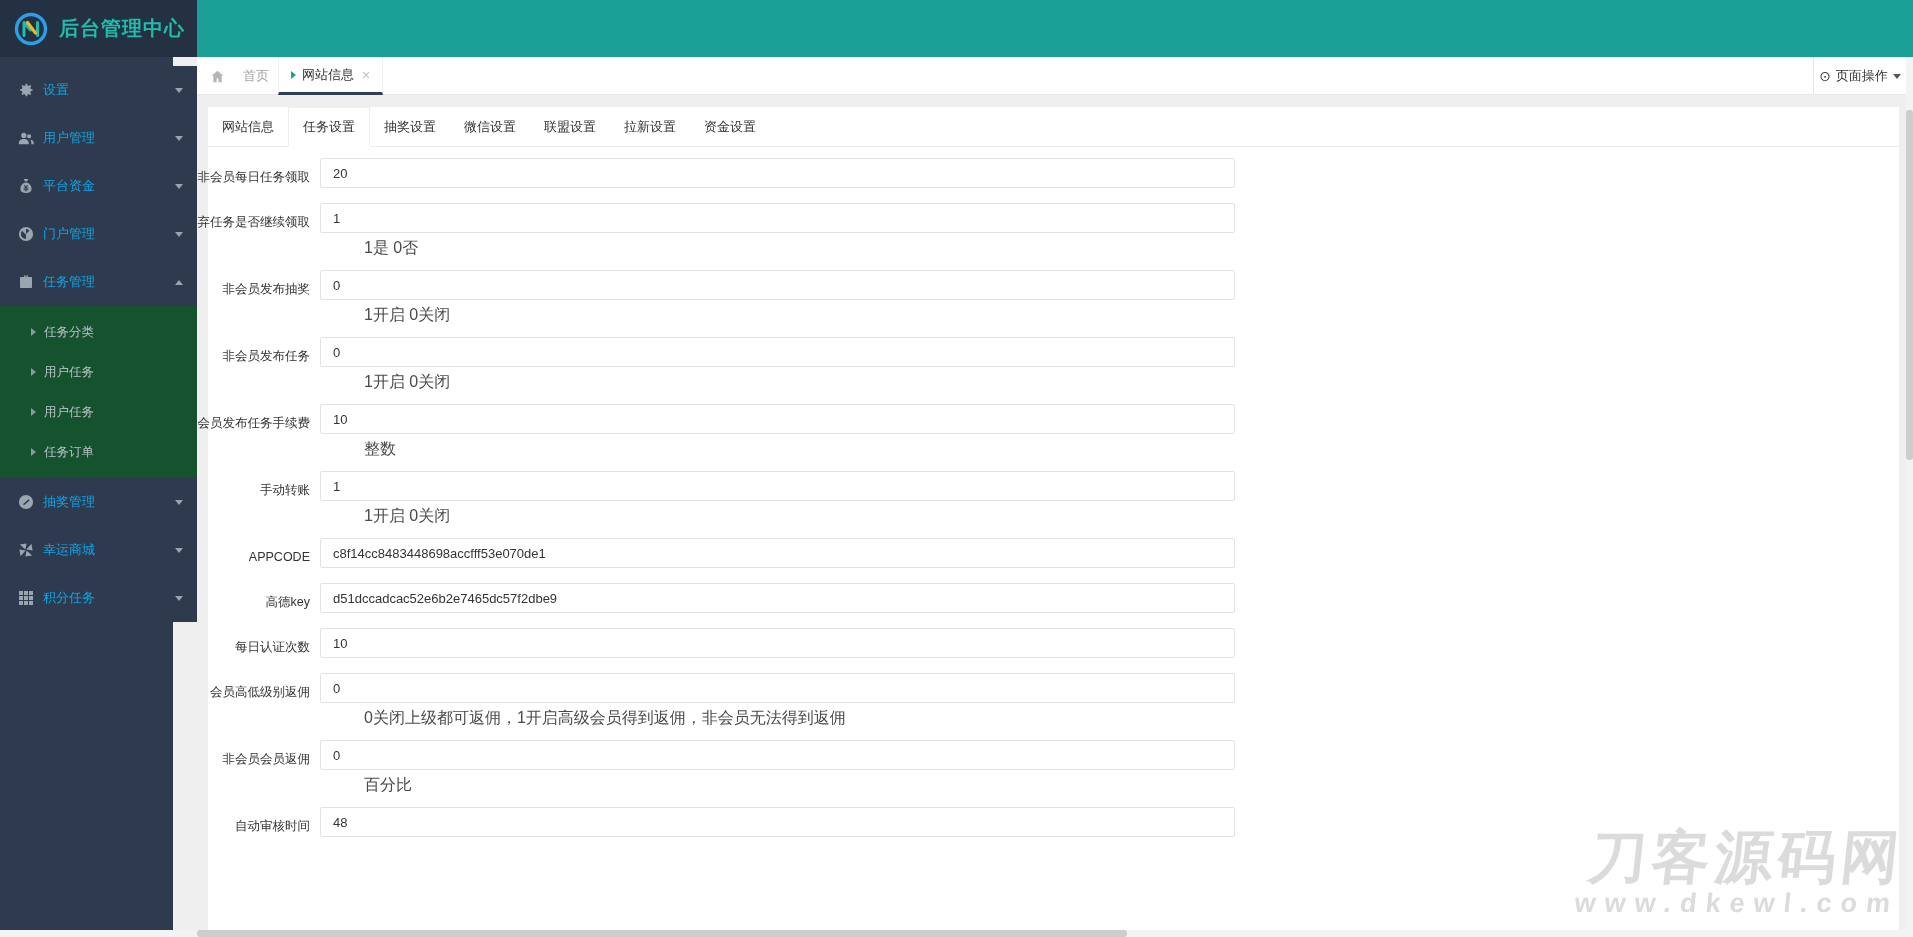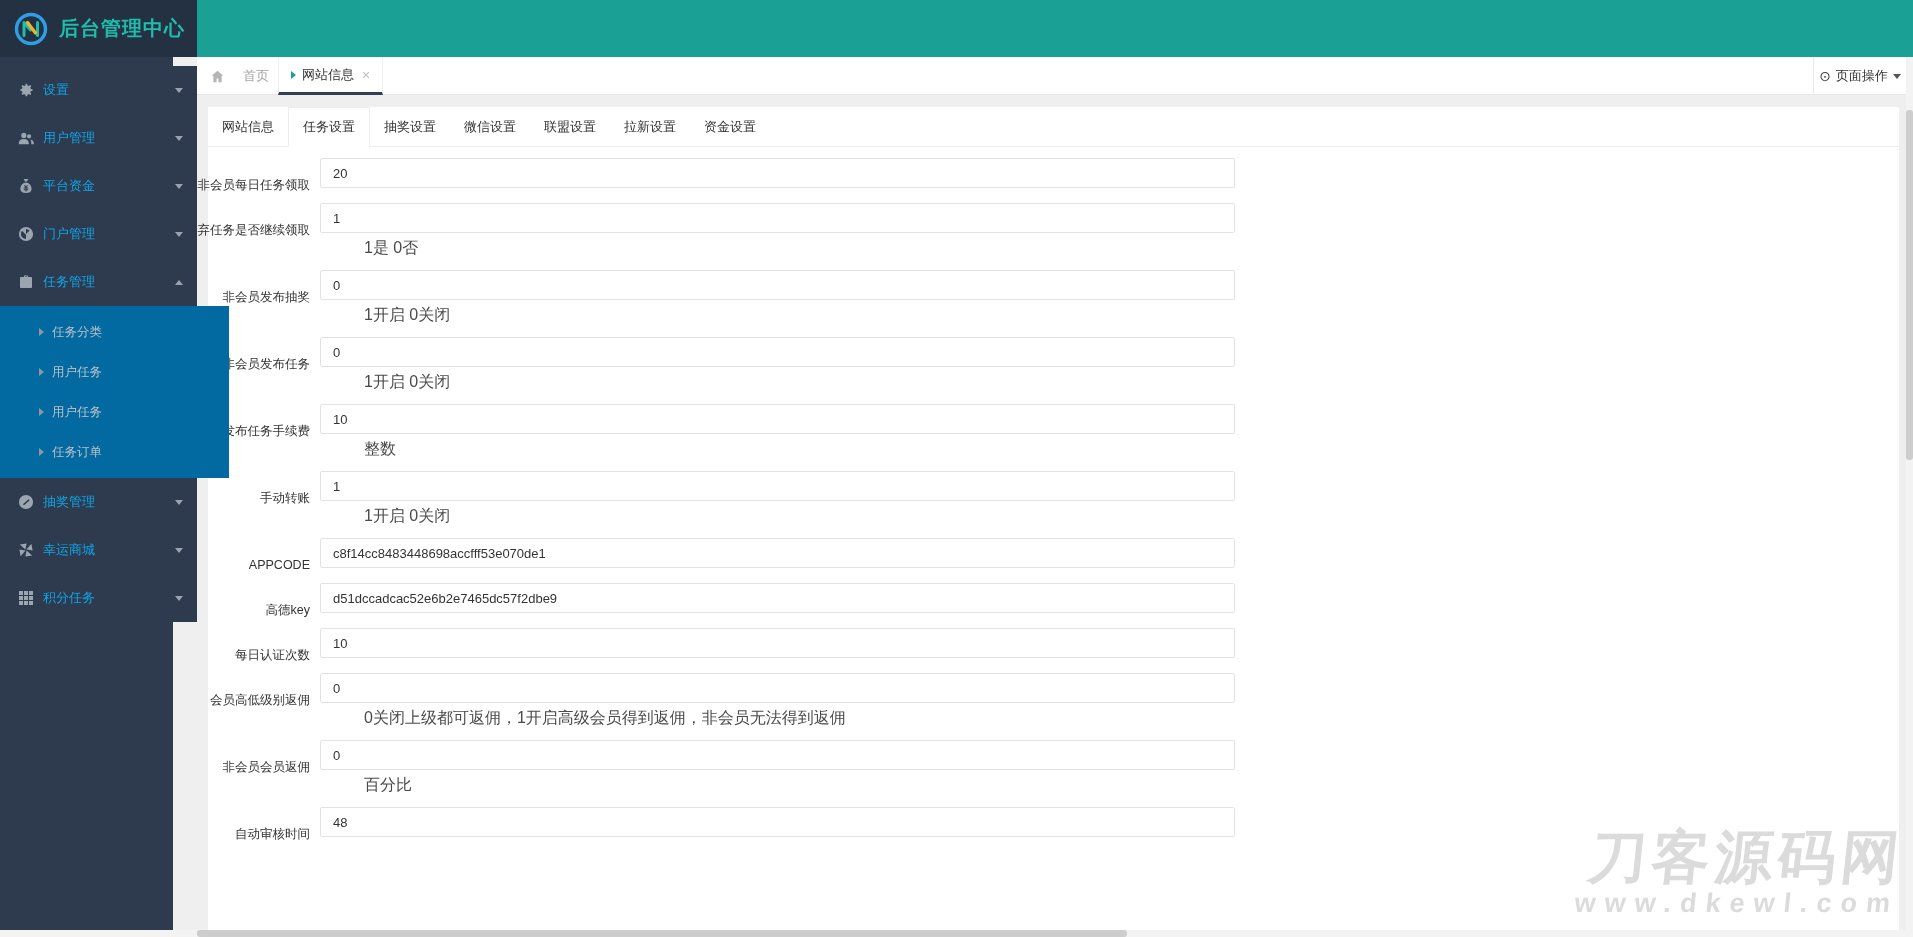--- a/index.html
+++ b/index.html
@@ -14,21 +14,21 @@
   .sidebar-bg { position:absolute; left:0; top:0; width:173px; bottom:7px; background:#2e3a4d; }
   .logo-area { position:absolute; left:0; top:0; width:197px; height:57px; background:#243143; display:flex; align-items:center; z-index:6; }
   .logo-area svg { margin-left:13px; }
   .app-title { margin-left:10px; font-size:20px; font-weight:bold; color:#1fbdab; letter-spacing:1px; white-space:nowrap; }
   .menu { position:absolute; left:0; top:57px; width:197px; padding-top:9px; z-index:5; }
   .mi { height:48px; display:flex; align-items:center; padding:0 14px 0 18px; background:#2e3a4d; color:#0ea5e9; font-size:13px; cursor:pointer; }
   .mi .ic { width:16px; height:16px; margin-right:9px; flex:0 0 auto; opacity:.85; }
   .mi .ic svg { display:block; }
   .caret-down { margin-left:auto; width:0; height:0; border-left:4px solid transparent; border-right:4px solid transparent; border-top:5px solid #9aa3af; }
   .caret-up { margin-left:auto; width:0; height:0; border-left:4px solid transparent; border-right:4px solid transparent; border-bottom:5px solid #9aa3af; }
-  .submenu { background:#0369a1; width:229px; padding:6px 8px; }
+  .submenu { background:#14532d; width:197px; padding:6px 0; }
   .smi { height:40px; display:flex; align-items:center; padding-left:31px; color:#b9c0c8; font-size:12.5px; cursor:pointer; }
   .smi .bullet { width:0; height:0; border-top:4px solid transparent; border-bottom:4px solid transparent; border-left:5px solid #8e97a3; margin-right:8px; }
   
   .topbar { position:absolute; left:0; top:0; right:0; height:57px; background:#1aa094; z-index:5; }
   .collapse-btn { position:absolute; left:225px; top:0; width:46px; height:57px; display:flex; align-items:center; justify-content:center; cursor:pointer; }
   .menu-tab { position:absolute; left:297px; top:0; height:57px; padding:0 18px; background:#13887b; color:#fff; font-size:13.5px; display:flex; align-items:center; gap:8px; cursor:pointer; }
   .topbar-right { position:absolute; right:12px; top:0; height:57px; display:flex; align-items:center; }
   .tb-ic { width:17px; height:17px; margin-left:24px; cursor:pointer; display:flex; align-items:center; justify-content:center; }
   .tb-group { display:flex; align-items:center; margin-left:30px; cursor:pointer; }
   .wcaret { width:0; height:0; border-left:4px solid transparent; border-right:4px solid transparent; border-top:5px solid #fff; margin-left:6px; }
@@ -44,21 +44,21 @@
   .page-ops { position:absolute; right:0; top:0; height:38px; width:93px; border-left:1px solid #e8e8e8; display:flex; align-items:center; justify-content:center; gap:5px; font-size:13px; color:#333; cursor:pointer; }
   .ops-icon { font-size:14px; color:#444; line-height:1; }
   .dcaret { width:0; height:0; border-left:4px solid transparent; border-right:4px solid transparent; border-top:5px solid #555; }
   
   .card { position:absolute; left:208px; top:107px; width:1691px; min-height:860px; background:#fff; z-index:1; }
   .tabs { display:flex; height:40px; border-bottom:1px solid #ededed; }
   .tab { padding:0 14px; line-height:40px; font-size:13px; color:#333; cursor:pointer; white-space:nowrap; }
   .tab.active { border:1px solid #ededed; border-bottom:1px solid #fff; margin-bottom:-1px; line-height:38px; background:#fff; }
   .form { padding:11px 0 30px 112px; }
   .frow { position:relative; margin-bottom:15px; }
-  .frow-label { position:absolute; top:8px; right:1589px; white-space:nowrap; line-height:38px; font-size:12.5px; color:#333; }
+  .frow-label { position:absolute; top:0; right:1589px; white-space:nowrap; line-height:38px; font-size:12.5px; color:#333; }
   .finput { width:915px; height:30px; border:1px solid #e2e2e2; border-radius:2px; padding:0 12px; font-size:13px; color:#333; font-family:"Liberation Sans","DejaVu Sans",sans-serif; background:#fff; outline:none; display:block; }
   .fhint { margin-top:7px; font-size:16px; color:#4a4a4a; line-height:15px;margin-left:44px; }
   
   .watermark { position:absolute; right:10px; top:826px; text-align:right; z-index:3; color:#dbdbdb; font-weight:bold; transform:skewX(-6deg); pointer-events:none; }
   .wm1 { font-size:58px; letter-spacing:5px; line-height:62px; white-space:nowrap; }
   .wm2 { font-size:27px; letter-spacing:9px; line-height:30px; white-space:nowrap; }
   
   .vsb { position:absolute; right:0; top:57px; bottom:7px; width:7px; background:#f3f3f3; z-index:8; }
   .vsb-thumb { position:absolute; right:0; top:53px; width:7px; height:350px; background:#cdcdcd; border-radius:3px; }
   .hsb { position:absolute; left:0; bottom:0; height:7px; right:0; background:#f3f3f3; z-index:8; }

